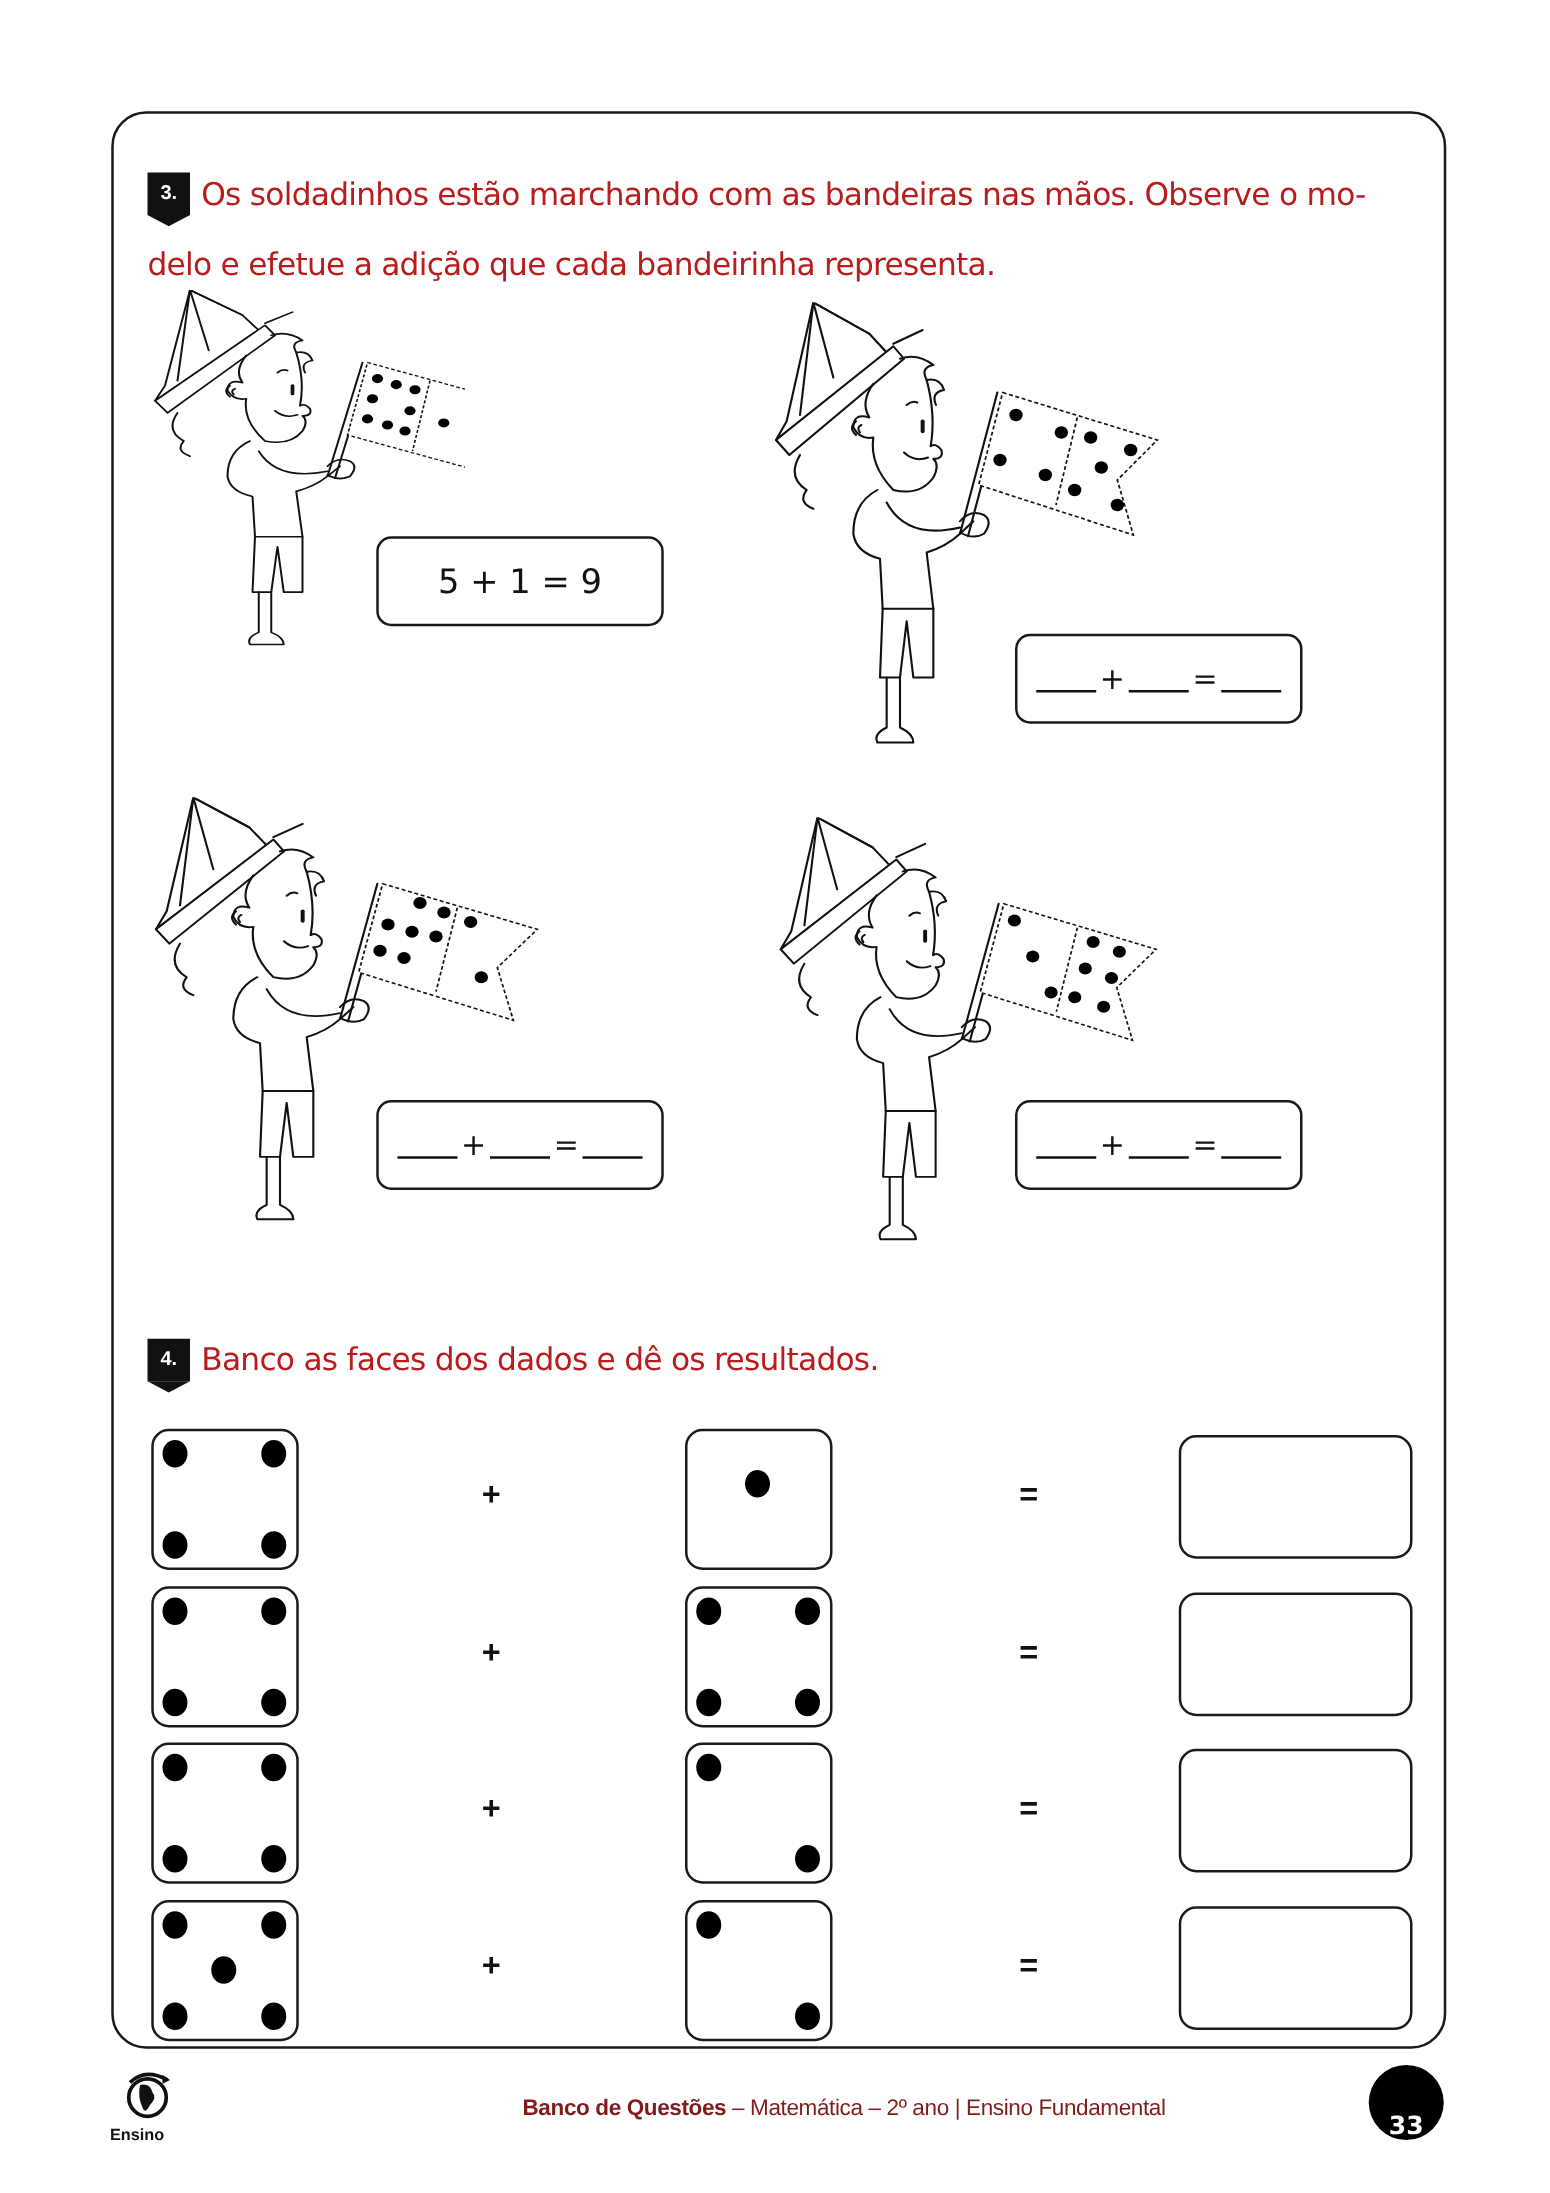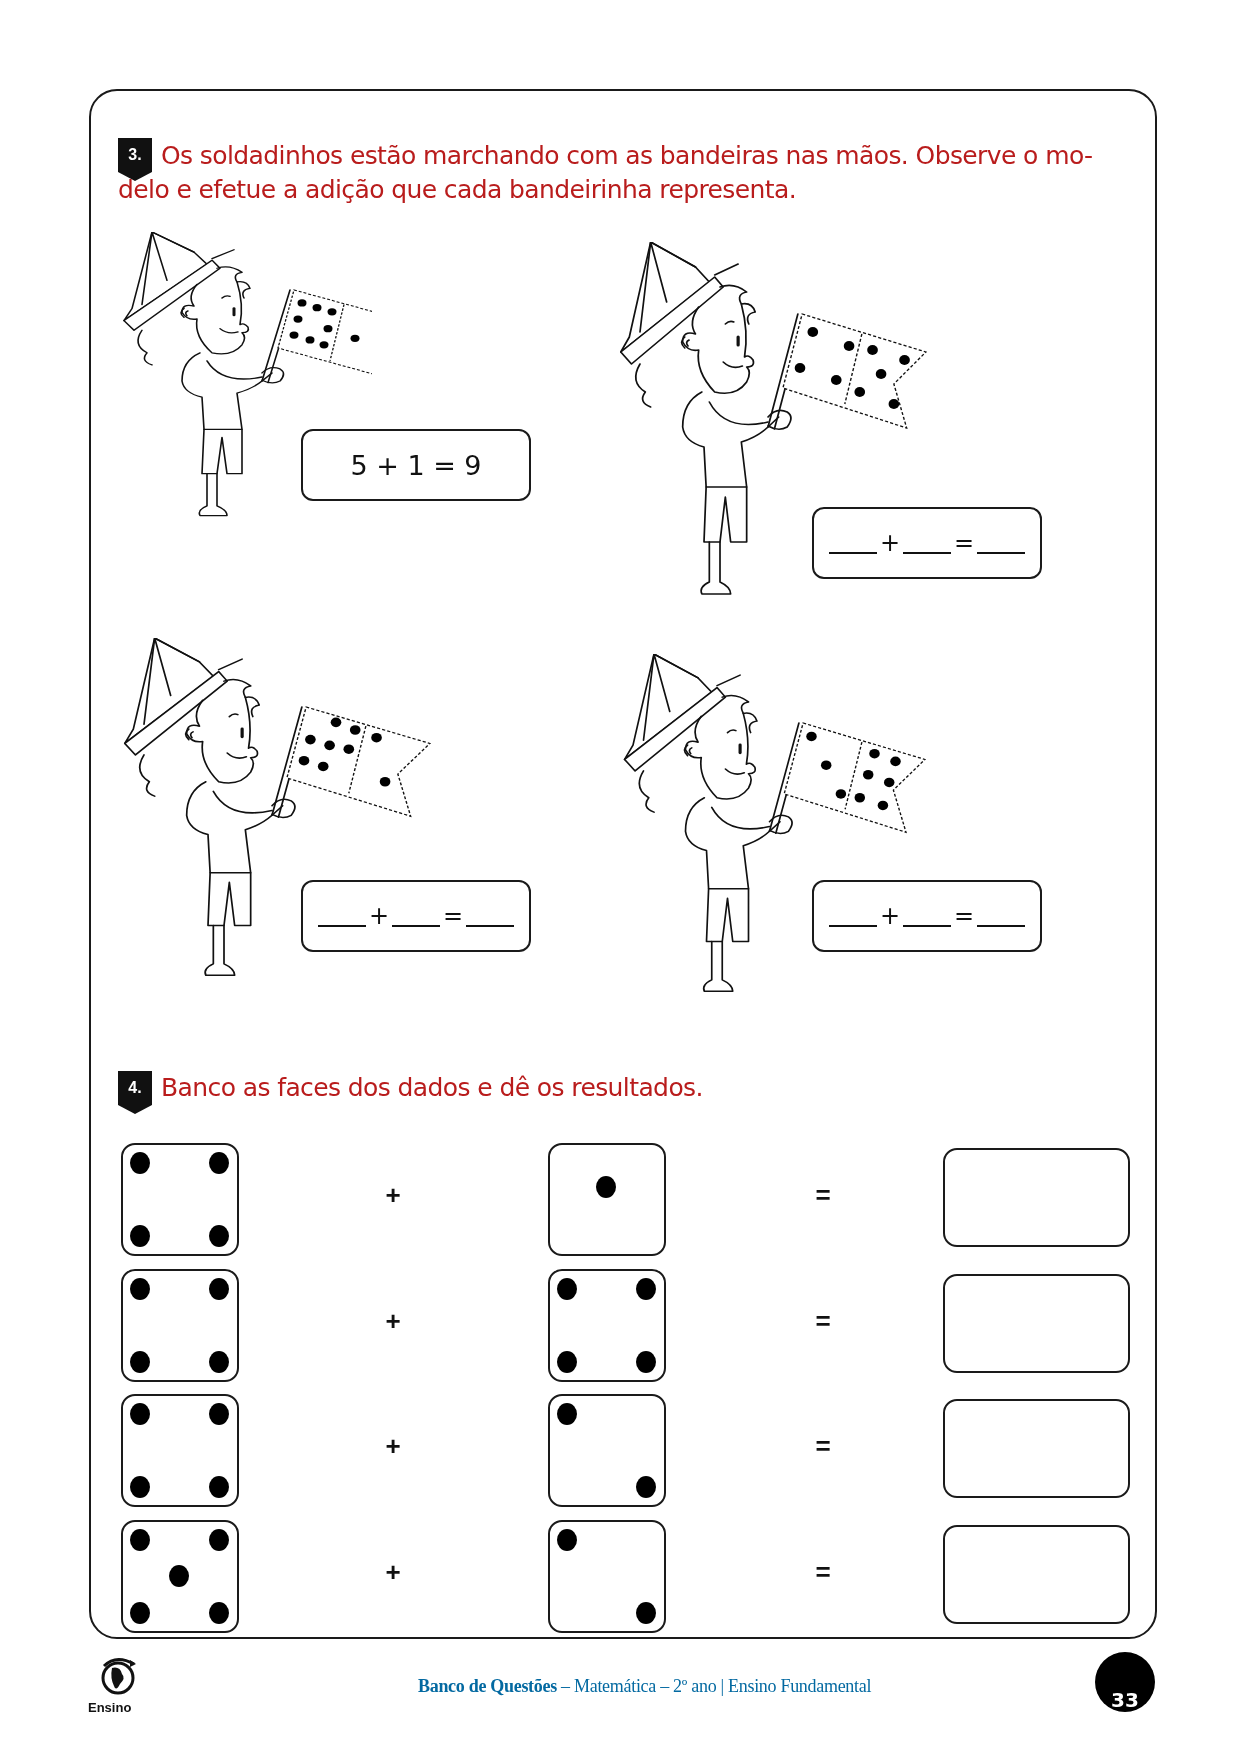--- a/index.html
+++ b/index.html
@@ -21,42 +21,42 @@
   .blank { display:inline-block; width:48px; border-bottom:2.5px solid #111; height:20px; margin:0 2px; vertical-align:-4px; }
   .eqtext { font-size:24px; margin:0 1px; }
   .boy { position:absolute; }
   .die { position:absolute; width:118px; height:113px; border:2.5px solid #1a1a1a;
          border-radius:14px; box-sizing:border-box; }
   .pip { position:absolute; width:20px; height:22px; background:#000; border-radius:50%; }
   .op { position:absolute; font-family:"Liberation Sans", sans-serif; font-weight:bold;
         font-size:26px; color:#111; width:30px; text-align:center; }
   .result { position:absolute; width:187px; height:99px; border:2.5px solid #1a1a1a;
             border-radius:14px; box-sizing:border-box; background:#fff; }
-  .footer-text { position:absolute; left:418px; top:1676px; font-family:Liberation Serif, serif;
-                 font-size:18px; color:#0369a1; letter-spacing:-0.3px; white-space:nowrap; }
+  .footer-text { position:absolute; left:418px; top:1676px; font-family:Liberation Sans, sans-serif;
+                 font-size:18px; color:#7f1d1d; letter-spacing:-0.3px; white-space:nowrap; }
   .footer-text b { font-weight:bold; }
   .pagenum { position:absolute; left:1095px; top:1652px; width:60px; height:60px; border-radius:50%;
              background:#000; color:#fff; font-family:"DejaVu Sans", sans-serif; font-weight:bold;
              font-size:20px; display:flex; align-items:flex-end; justify-content:center; }
   .logo { position:absolute; left:86px; top:1656px; width:70px; height:62px; }
   .logo-word { position:absolute; left:88px; top:1700px; font-family:"Liberation Sans", sans-serif;
                font-weight:bold; font-size:13px; color:#111; }
 </style>
 </head>
 <body>
 
 <div class="frame"></div>
 
 <div class="badge" style="left:118px; top:138px;">
   <span>3.</span>
 </div>
 <div class="qtext" style="left:161px; top:134px;">
   <div>Os soldadinhos estão marchando com as bandeiras nas mãos. Observe o mo-</div>
 </div>
-<div class="qtext" style="left:118px; top:168px;text-align:right;">
+<div class="qtext" style="left:118px; top:190px;text-align:right;">
   <div>delo e efetue a adição que cada bandeirinha representa.</div>
 </div>
 
 <svg width="0" height="0" style="position:absolute">
   <defs>
     <g id="boy" fill="none" stroke="#111" stroke-width="1.6" stroke-linejoin="round" stroke-linecap="round">
 
       <path d="M40 0 L20 95 L12 110 L95 40 L82 25 Z" fill="#fff"></path>
       <path d="M40 0 L55 60 M40 0 L82 25 M40 0 L30 90"></path>
       <path d="M12 110 L100 35 L108 45 L22 122 Z" fill="#fff"></path>

